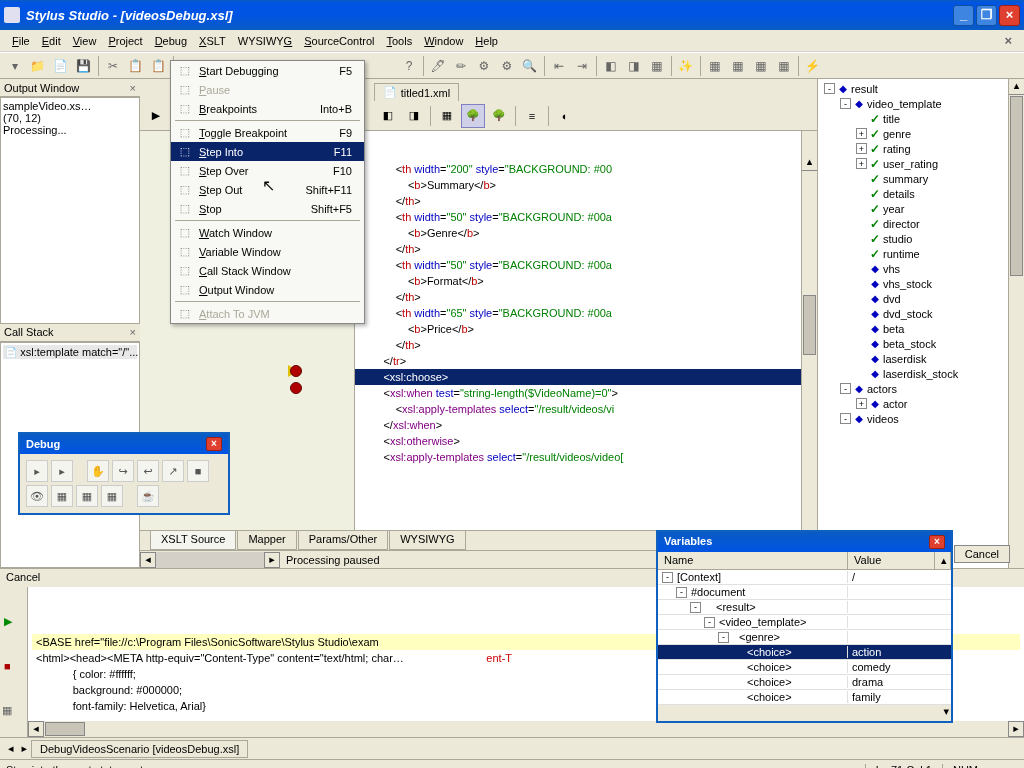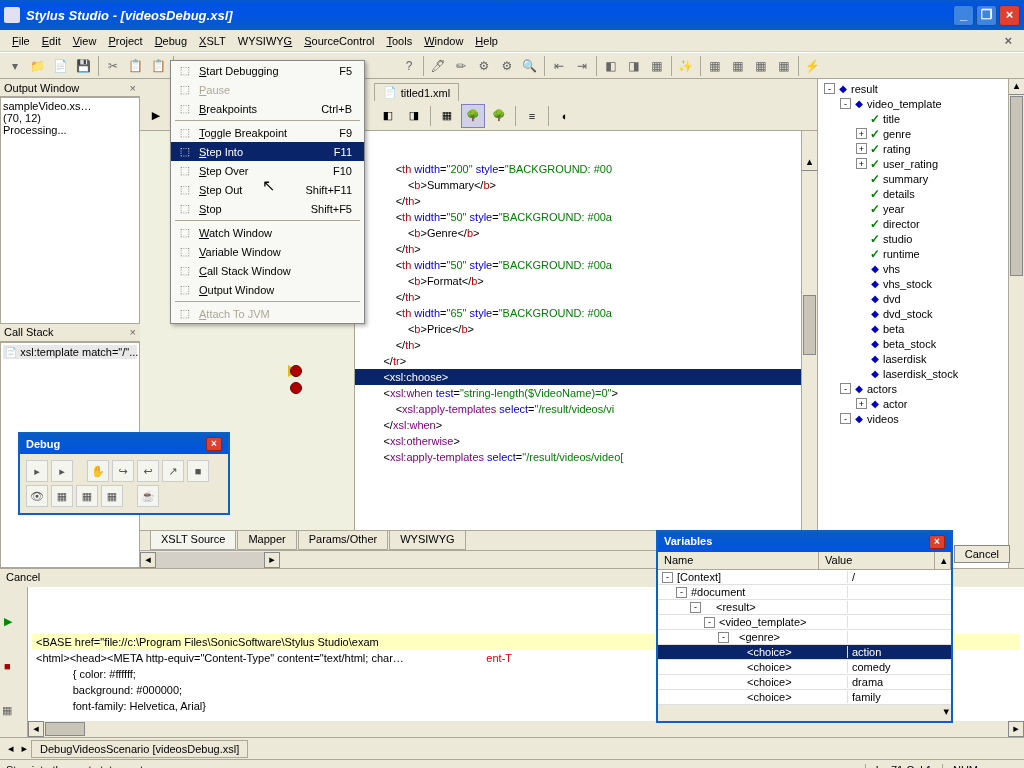--- a/index.html
+++ b/index.html
@@ -218,20 +218,21 @@
       <div class="mtab">Mapper</div>
       <div class="mtab">Params/Other</div>
       <div class="mtab">WYSIWYG</div>
     </div>
     <div class="status-row">
       <div class="scroll-h">
         <div style="width:16px;text-align:center;border:1px solid #888">◂</div>
         <div style="flex:1;background:#d4d0c8"></div>
         <div style="width:16px;text-align:center;border:1px solid #888">▸</div>
       </div>
+      <div class="status-txt">Processing paused</div>
     </div>
   </div>
 
   <div class="rightcol">
     <div class="tree" id="tree">
       <div class="tree-row">
           <span class="tree-ind" style="width:6px"></span>
           <span class="tree-exp">-</span>
           <span class="tree-ico ico-blue">◆</span>
           <span>result</span>
@@ -416,21 +417,21 @@
       <span class="dd-sc">F5</span>
     </div>
     <div class="dd-item disabled">
       <span class="dd-ico">⬚</span>
       <span class="dd-lbl"><u>P</u>ause</span>
       <span class="dd-sc"></span>
     </div>
     <div class="dd-item">
       <span class="dd-ico">⬚</span>
       <span class="dd-lbl"><u>B</u>reakpoints</span>
-      <span class="dd-sc">Ctrl+B</span>
+      <span class="dd-sc">Into+B</span>
     </div>
     <div class="dd-sep"></div>
     <div class="dd-item">
       <span class="dd-ico">⬚</span>
       <span class="dd-lbl"><u>T</u>oggle Breakpoint</span>
       <span class="dd-sc">F9</span>
     </div>
     <div class="dd-item hover">
       <span class="dd-ico">⬚</span>
       <span class="dd-lbl"><u>S</u>tep Into</span>
@@ -502,21 +503,21 @@
     <span class="dbtn">☕</span>
   </div>
 </div>
 
 <div class="vars-float">
   <div class="hdr">
     <span>Variables</span>
     <span class="x">×</span>
   </div>
   <div class="vars-cols">
-    <div style="width:161px">Name</div>
+    <div style="width:190px">Name</div>
     <div style="flex:1">Value</div>
     <div style="width:16px;background:#ece9d8;text-align:center">▴</div>
   </div>
   <div class="vars-body" id="vars">
       <div class="vars-row">
         <span class="vars-name">
           <span style="width:0px;display:inline-block"></span>
           <span class="tree-exp">-</span>
           <span style="margin-left:2px">[Context]</span>
         </span>

